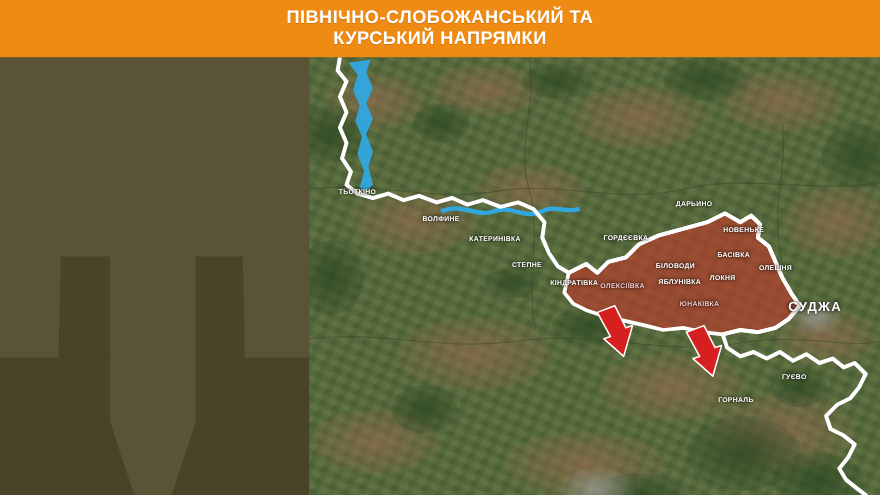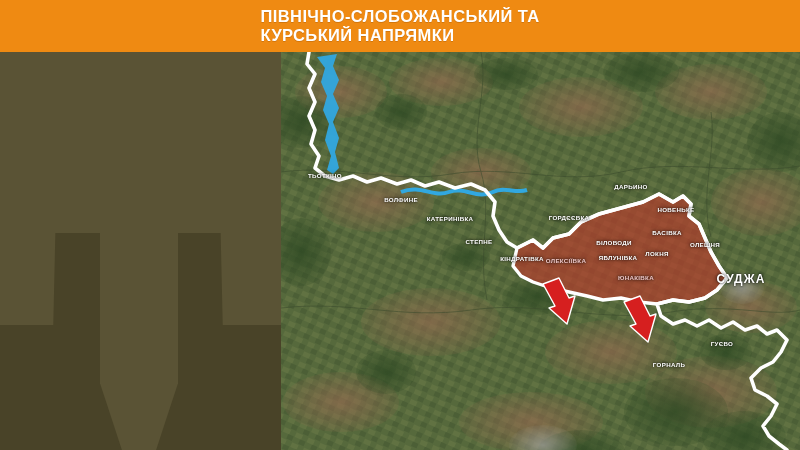--- a/index.html
+++ b/index.html
@@ -18,21 +18,21 @@
     background:#ef8a12;
     display:flex; align-items:center; justify-content:center;
     z-index:40;
   }
   #header-title {
     color:#ffffff;
     font-size:16.5px;
     font-weight:bold;
     letter-spacing:0.4px;
     line-height:1.18;
-    text-align:left;
+    text-align:center;
     text-transform:uppercase;
     white-space:pre-line;
     text-shadow:0 1px 0 rgba(120,60,0,.25);
   }
 
   
   #side-panel {
     position:absolute; left:0; top:52px; width:281px; height:398px;
     background:#5a5335;
     overflow:hidden;

